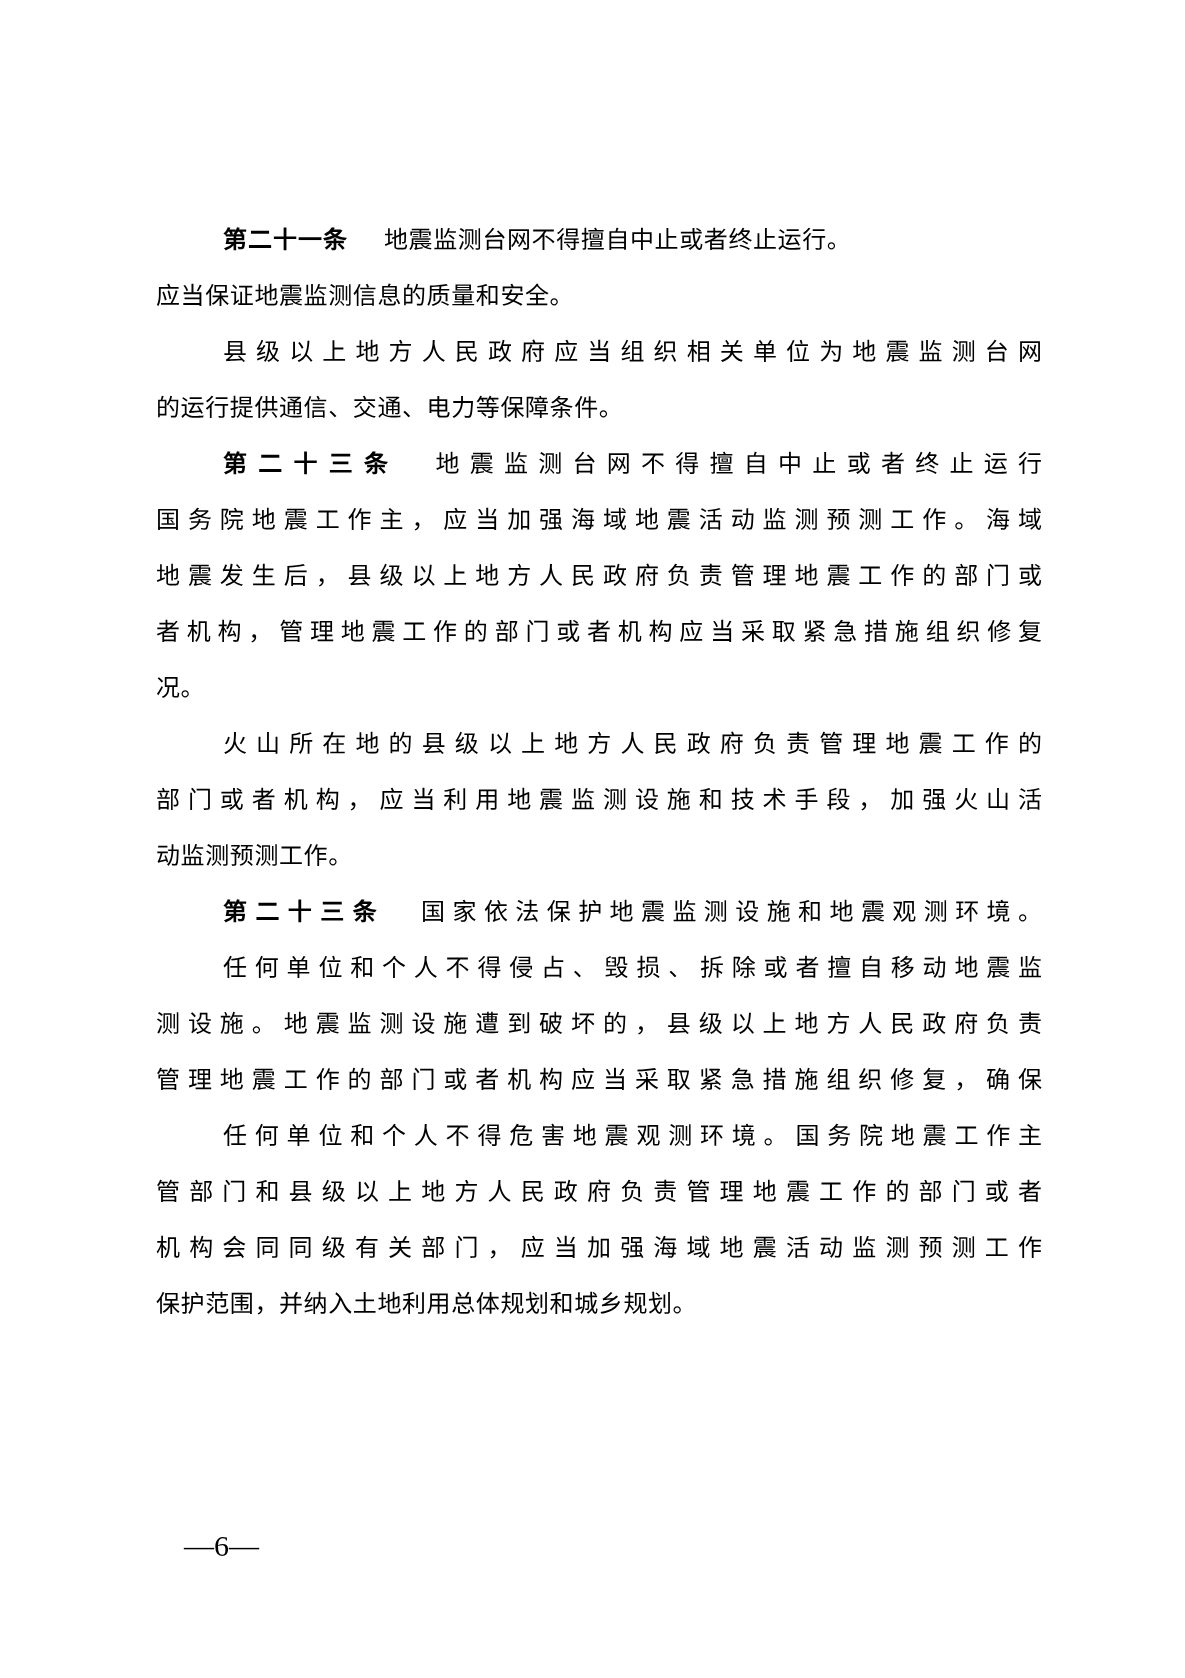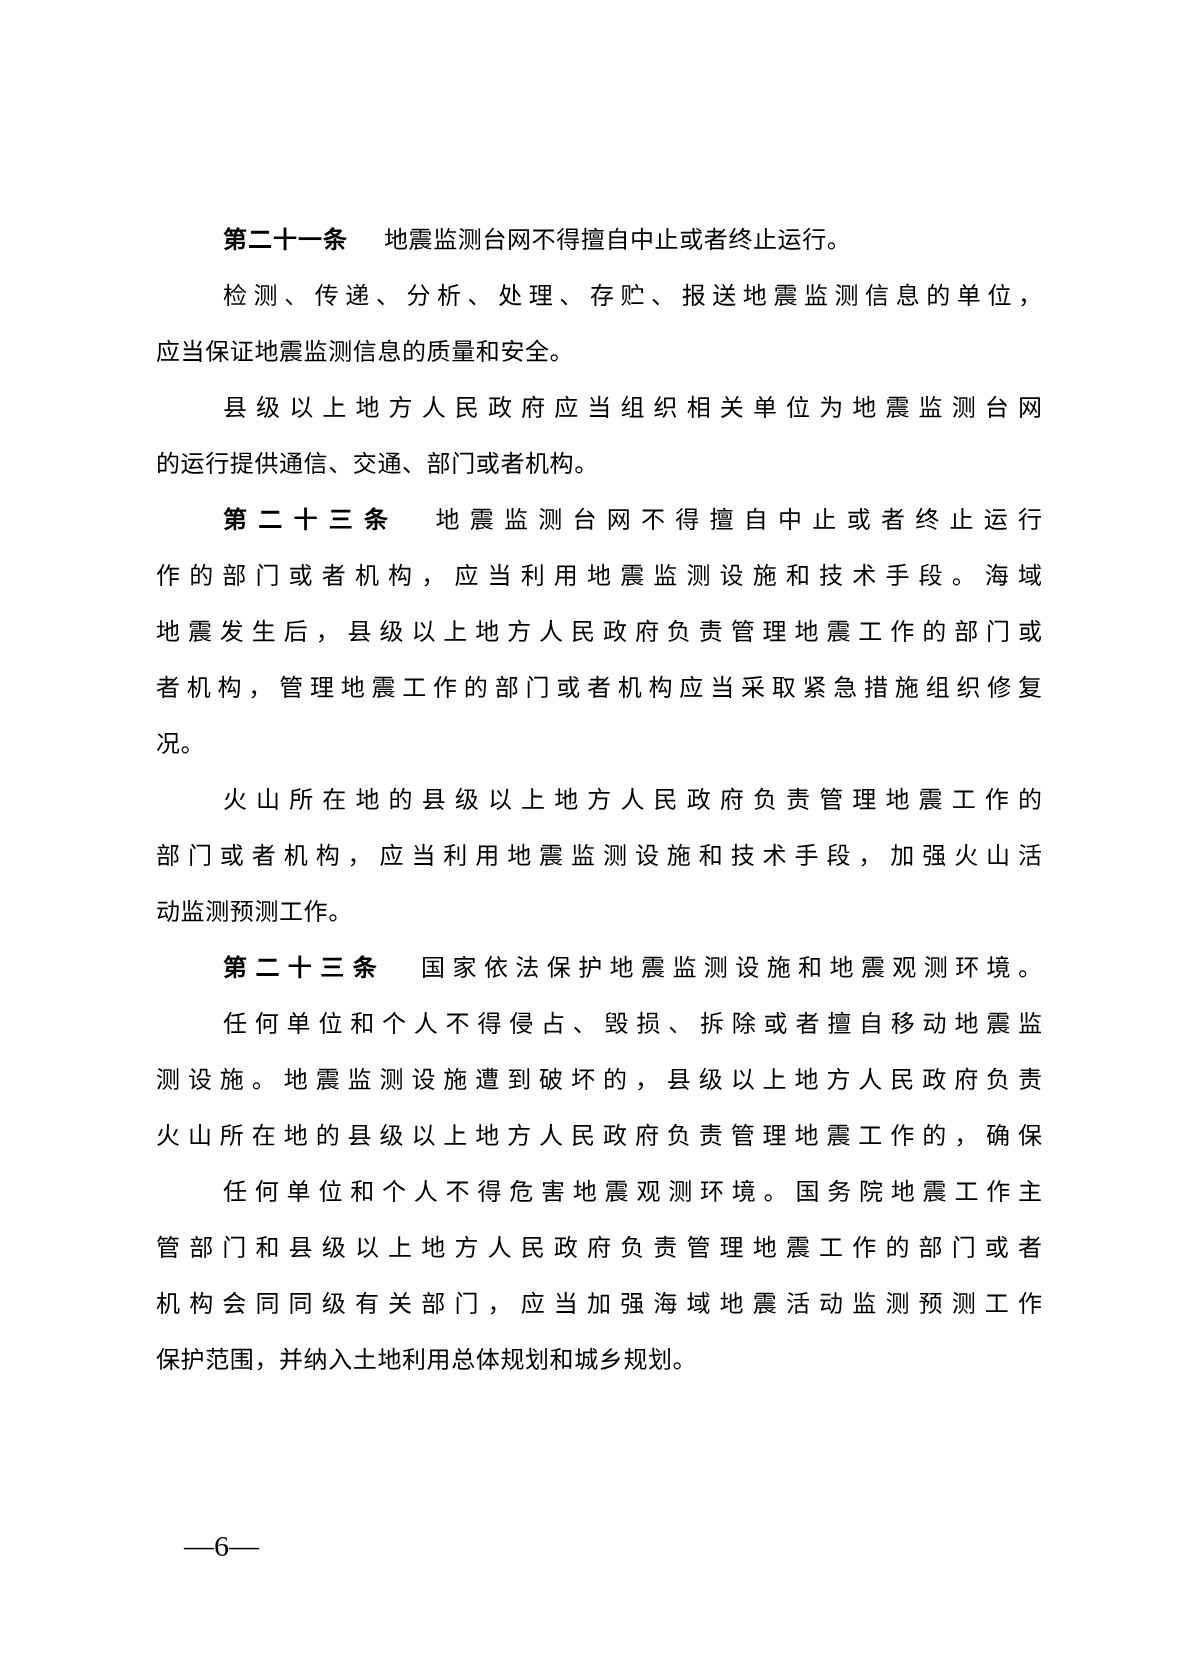--- a/index.html
+++ b/index.html
@@ -65,40 +65,39 @@
 </style>
 </head>
 <body>
 
 <div class="page">
 
   <div class="text-block">
 
     <div class="line indent"><b class="term">第二十一条</b><span>地震监测台网不得擅自中止或者终止运行。</span></div>
 
-    <div class="line indent fill">检测、传递、分析、处理、存贮、报送地震监测信息的单位，</div>
     <div class="line">应当保证地震监测信息的质量和安全。</div>
     <div class="line indent fill">县级以上地方人民政府应当组织相关单位为地震监测台网</div>
-    <div class="line">的运行提供通信、交通、部门或者机构。</div>
+    <div class="line">的运行提供通信、交通、电力等保障条件。</div>
 
     <div class="line indent fill"><b class="term">第二十三条</b><span>地震监测台网不得擅自中止或者终止运行</span></div>
 
-    <div class="line fill">作的部门或者机构，应当利用地震监测设施和技术手段。海域</div>
+    <div class="line fill">国务院地震工作主，应当加强海域地震活动监测预测工作。海域</div>
     <div class="line fill">地震发生后，县级以上地方人民政府负责管理地震工作的部门或</div>
     <div class="line fill">者机构，管理地震工作的部门或者机构应当采取紧急措施组织修复</div>
     <div class="line">况。</div>
     <div class="line indent fill">火山所在地的县级以上地方人民政府负责管理地震工作的</div>
     <div class="line fill">部门或者机构，应当利用地震监测设施和技术手段，加强火山活</div>
     <div class="line">动监测预测工作。</div>
 
     <div class="line indent fill"><b class="term">第二十三条</b><span>国家依法保护地震监测设施和地震观测环境。</span></div>
 
     <div class="line indent fill">任何单位和个人不得侵占、毁损、拆除或者擅自移动地震监</div>
     <div class="line fill">测设施。地震监测设施遭到破坏的，县级以上地方人民政府负责</div>
-    <div class="line fill">火山所在地的县级以上地方人民政府负责管理地震工作的，确保</div>
+    <div class="line fill">管理地震工作的部门或者机构应当采取紧急措施组织修复，确保</div>
     <div class="line indent fill">任何单位和个人不得危害地震观测环境。国务院地震工作主</div>
     <div class="line fill">管部门和县级以上地方人民政府负责管理地震工作的部门或者</div>
     <div class="line fill">机构会同同级有关部门，应当加强海域地震活动监测预测工作</div>
     <div class="line">保护范围，并纳入土地利用总体规划和城乡规划。</div>
 
   </div>
 
   <div class="footer">—6—</div>
 
 </div>

